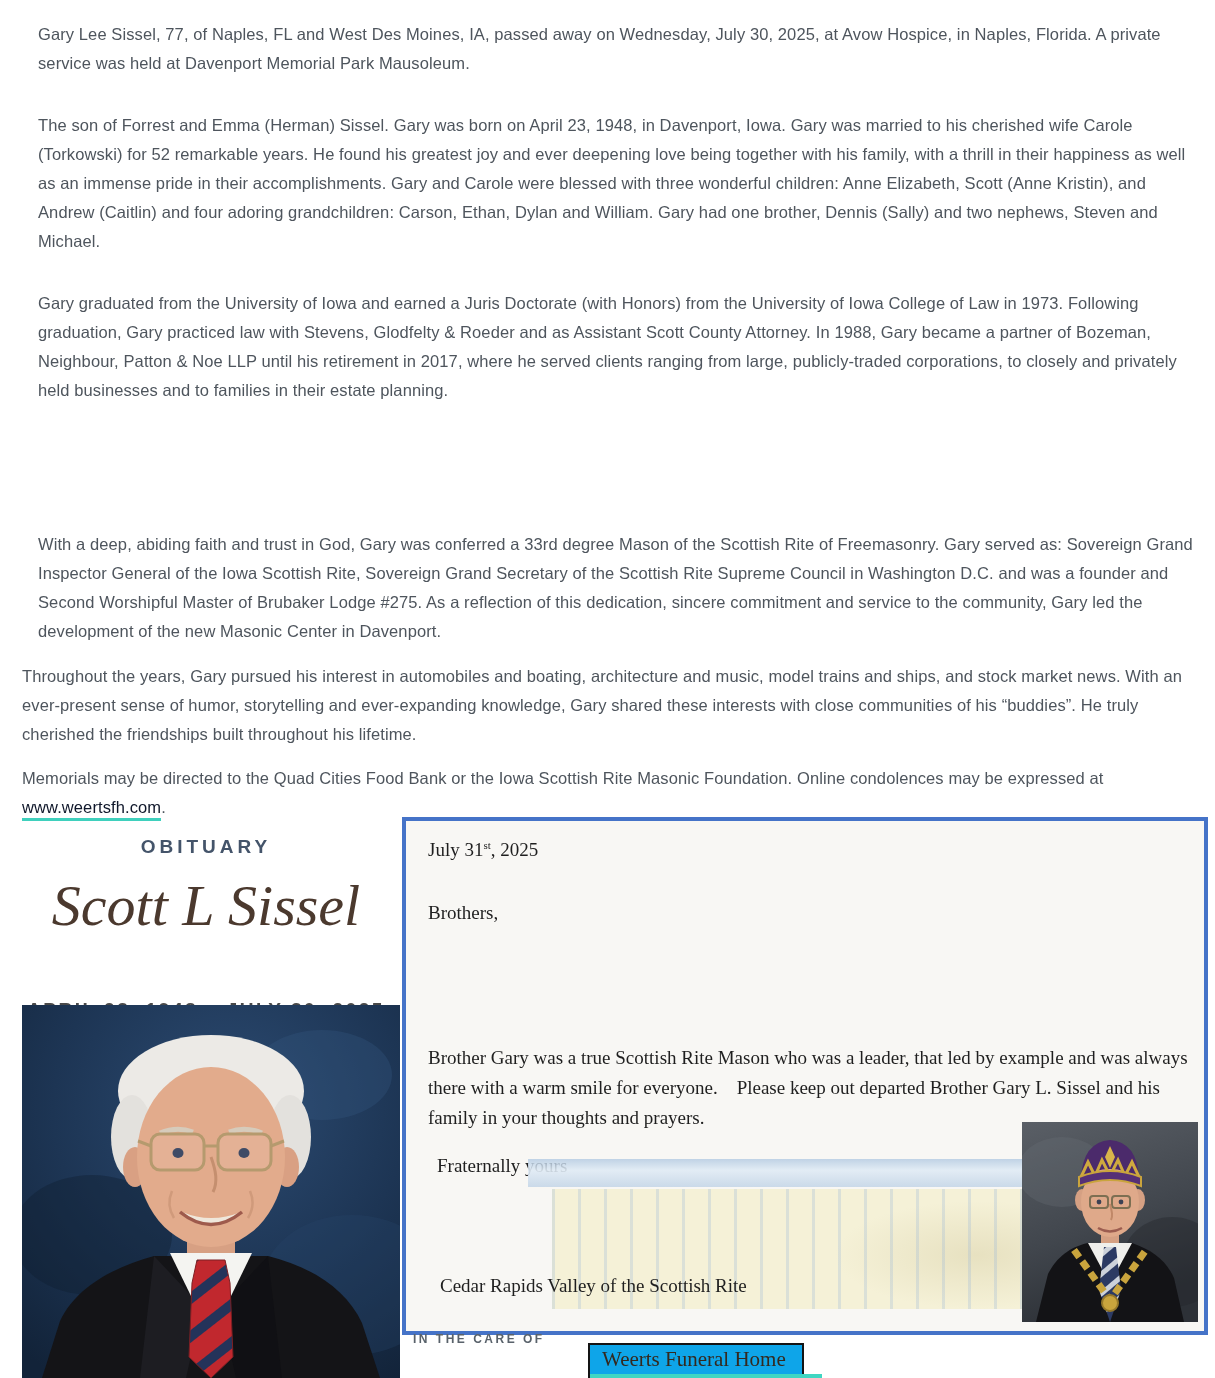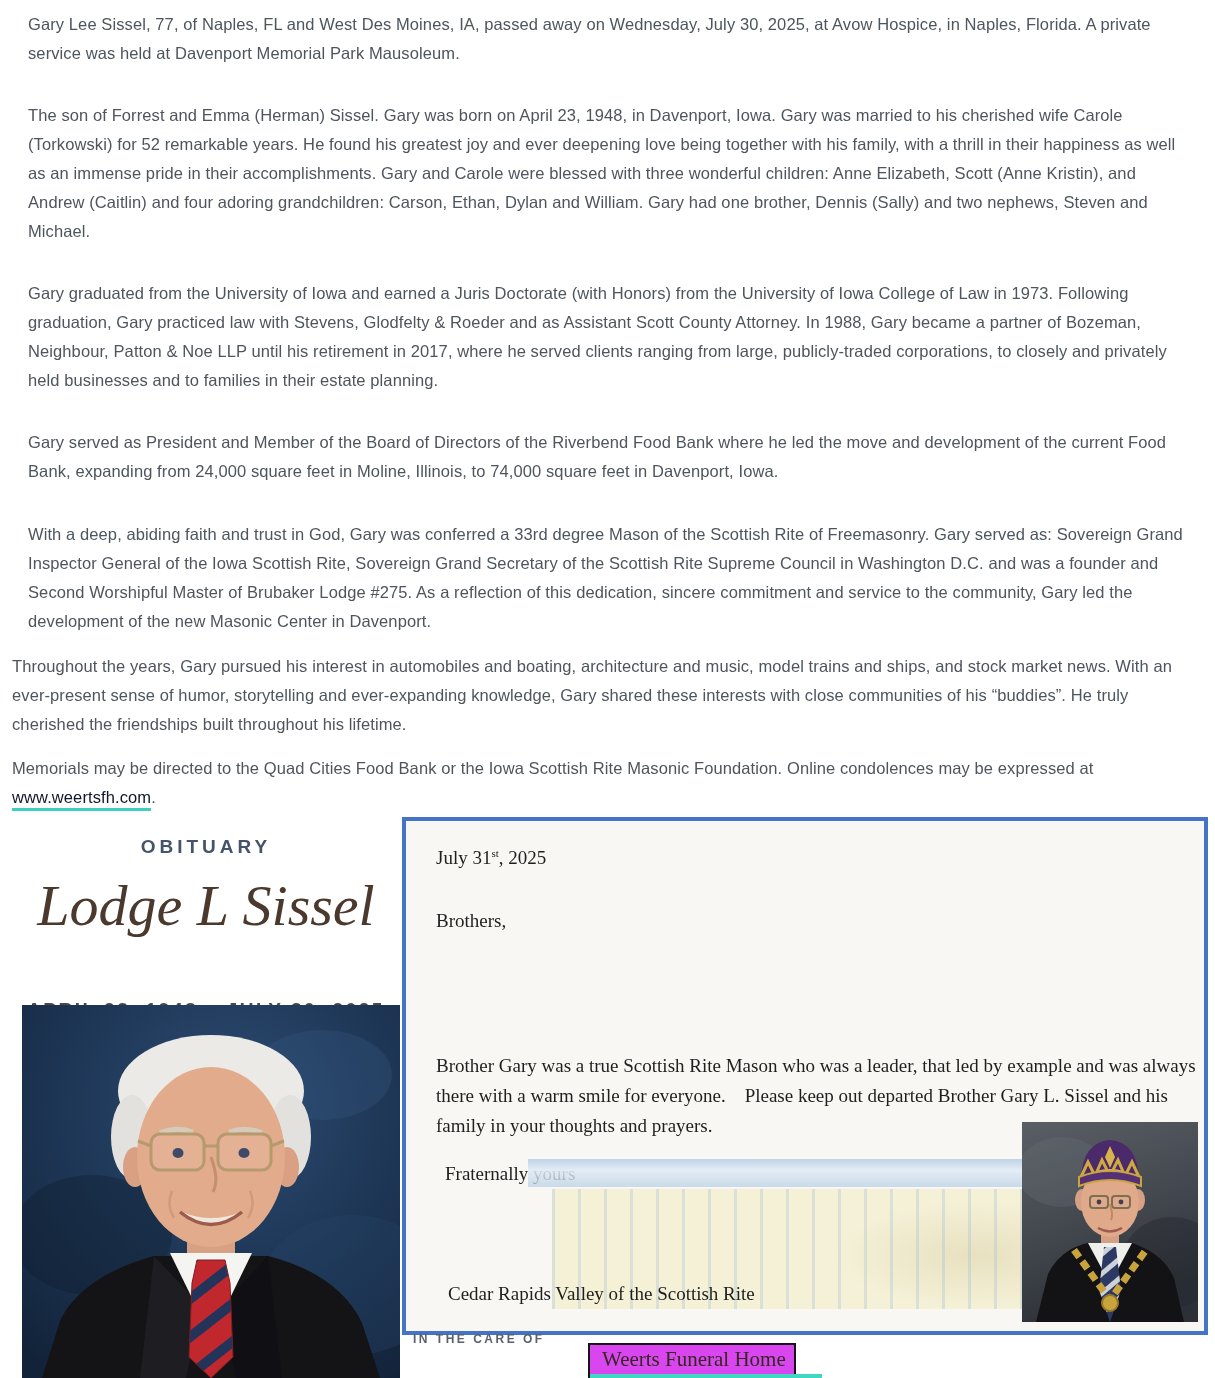--- a/index.html
+++ b/index.html
@@ -1,21 +1,21 @@
 <!DOCTYPE html>
 <html><head>
 <meta charset="utf-8">
 <style>
   html,body{margin:0;padding:0;background:#ffffff;}
   .page{
     position:relative;width:1215px;height:1378px;background:#ffffff;
     overflow:hidden;font-family:"Liberation Sans",sans-serif;
   }
   .body-par{
-    position:absolute;margin:0;color:#4e555d;font-size:16.5px;line-height:29px;
+    position:absolute;margin:10px;color:#4e555d;font-size:16.5px;line-height:29px;
     letter-spacing:0.1px;
   }
   .par1{left:28px;top:10px;width:1164px;}
   .par2{left:28px;top:101px;width:1164px;}
   .par3{left:28px;top:279px;width:1164px;}
   .par4{left:28px;top:428px;width:1164px;}
   .par5{left:28px;top:520px;width:1166px;}
   .par6{left:12px;top:652px;width:1180px;}
   .par7{left:12px;top:754px;width:1180px;}
   .weblink{
@@ -36,21 +36,21 @@
     color:#494949;font-size:19px;font-weight:bold;letter-spacing:2.5px;margin-top:29px;
   }
   .portrait{position:absolute;left:22px;top:1005px;width:378px;height:373px;}
   .portrait svg{display:block;width:100%;height:100%;}
 
   .letter{
     position:absolute;left:402px;top:817px;width:806px;height:518px;
     box-sizing:border-box;border:4px solid #4573c8;background:#f8f7f4;
     font-family:"Liberation Serif",serif;color:#1f1f1f;
   }
-  .letter p,.letter div.lline{position:absolute;margin:8px;font-size:19px;line-height:30px;}
+  .letter p,.letter div.lline{position:absolute;margin:0;font-size:19px;line-height:30px;}
   .l-date{left:22px;top:14px;}
   .l-salutation{left:22px;top:77px;}
   .l-p1{left:22px;top:128px;width:758px;}
   .l-p2{left:22px;top:222px;width:760px;}
   .l-closing{left:31px;top:330px;font-size:20px;}
   .l-sig1{left:34px;top:412px;}
   .l-sig2{left:34px;top:450px;}
   .letter sup{font-size:11px;line-height:0;}
   .wm-blue{
     position:absolute;left:122px;top:338px;width:582px;height:28px;
@@ -64,43 +64,42 @@
   }
   .regalia{position:absolute;left:616px;top:301px;width:176px;height:200px;}
   .regalia svg{display:block;width:100%;height:100%;}
 
   .care-label{
     position:absolute;left:413px;top:1332px;color:#59626b;
     font-size:12px;font-weight:bold;letter-spacing:2.5px;
   }
   .home-box{
     position:absolute;left:588px;top:1343px;display:block;
-    border:2px solid #141414;padding:2px 8px 4px 12px;
+    border:2px solid #141414;padding:2px 16px 4px 12px;
     font-family:"Liberation Serif",serif;font-size:21px;color:#33291f;
-    text-decoration:none;cursor:pointer;background:#d946ef;
+    text-decoration:none;cursor:pointer;background:#0ea5e9;
   }
   .home-underline{
     position:absolute;left:590px;top:1374px;width:232px;height:4px;background:#3fd6c2;
   }
 </style>
 </head>
 <body>
 
 <div class="page">
 
   <p class="body-par par1">Gary Lee Sissel, 77, of Naples, FL and West Des Moines, IA, passed away on Wednesday, July 30, 2025, at Avow Hospice, in Naples, Florida. A private service was held at Davenport Memorial Park Mausoleum.</p>
   <p class="body-par par2">The son of Forrest and Emma (Herman) Sissel. Gary was born on April 23, 1948, in Davenport, Iowa. Gary was married to his cherished wife Carole (Torkowski) for 52 remarkable years. He found his greatest joy and ever deepening love being together with his family, with a thrill in their happiness as well as an immense pride in their accomplishments. Gary and Carole were blessed with three wonderful children: Anne Elizabeth, Scott (Anne Kristin), and Andrew (Caitlin) and four adoring grandchildren: Carson, Ethan, Dylan and William. Gary had one brother, Dennis (Sally) and two nephews, Steven and Michael.</p>
   <p class="body-par par3">Gary graduated from the University of Iowa and earned a Juris Doctorate (with Honors) from the University of Iowa College of Law in 1973. Following graduation, Gary practiced law with Stevens, Glodfelty &amp; Roeder and as Assistant Scott County Attorney. In 1988, Gary became a partner of Bozeman, Neighbour, Patton &amp; Noe LLP until his retirement in 2017, where he served clients ranging from large, publicly-traded corporations, to closely and privately held businesses and to families in their estate planning.</p>
-  <p class="body-par par4">Gary served as President and Member of the Board of Directors of the Riverbend Food Bank where he led the move and development of the current Food Bank, expanding from 24,000 square feet in Moline, Illinois, to 74,000 square feet in Davenport, Iowa.</p>
   <p class="body-par par5">With a deep, abiding faith and trust in God, Gary was conferred a 33rd degree Mason of the Scottish Rite of Freemasonry. Gary served as: Sovereign Grand Inspector General of the Iowa Scottish Rite, Sovereign Grand Secretary of the Scottish Rite Supreme Council in Washington D.C. and was a founder and Second Worshipful Master of Brubaker Lodge #275. As a reflection of this dedication, sincere commitment and service to the community, Gary led the development of the new Masonic Center in Davenport.</p>
   <p class="body-par par6">Throughout the years, Gary pursued his interest in automobiles and boating, architecture and music, model trains and ships, and stock market news. With an ever-present sense of humor, storytelling and ever-expanding knowledge, Gary shared these interests with close communities of his “buddies”. He truly cherished the friendships built throughout his lifetime.</p>
   <p class="body-par par7"><span>Memorials may be directed to the Quad Cities Food Bank or the Iowa Scottish Rite Masonic Foundation. Online condolences may be expressed at </span><a class="weblink">www.weertsfh.com</a><span>.</span></p>
 
   <div class="ob-label">OBITUARY</div>
-  <div class="ob-name">Lodge L Sissel</div>
+  <div class="ob-name">Scott L Sissel</div>
   <div class="ob-dates">APRIL 23, 1948 – JULY 30, 2025</div>
 
   <div class="portrait">
     <svg viewBox="0 0 378 373" preserveAspectRatio="none" aria-hidden="true">
       <defs>
         <radialGradient id="bgG" cx="55%" cy="28%" r="85%">
           <stop offset="0%" stop-color="#2c4b72"></stop>
           <stop offset="55%" stop-color="#1d3554"></stop>
           <stop offset="100%" stop-color="#122339"></stop>
         </radialGradient>

